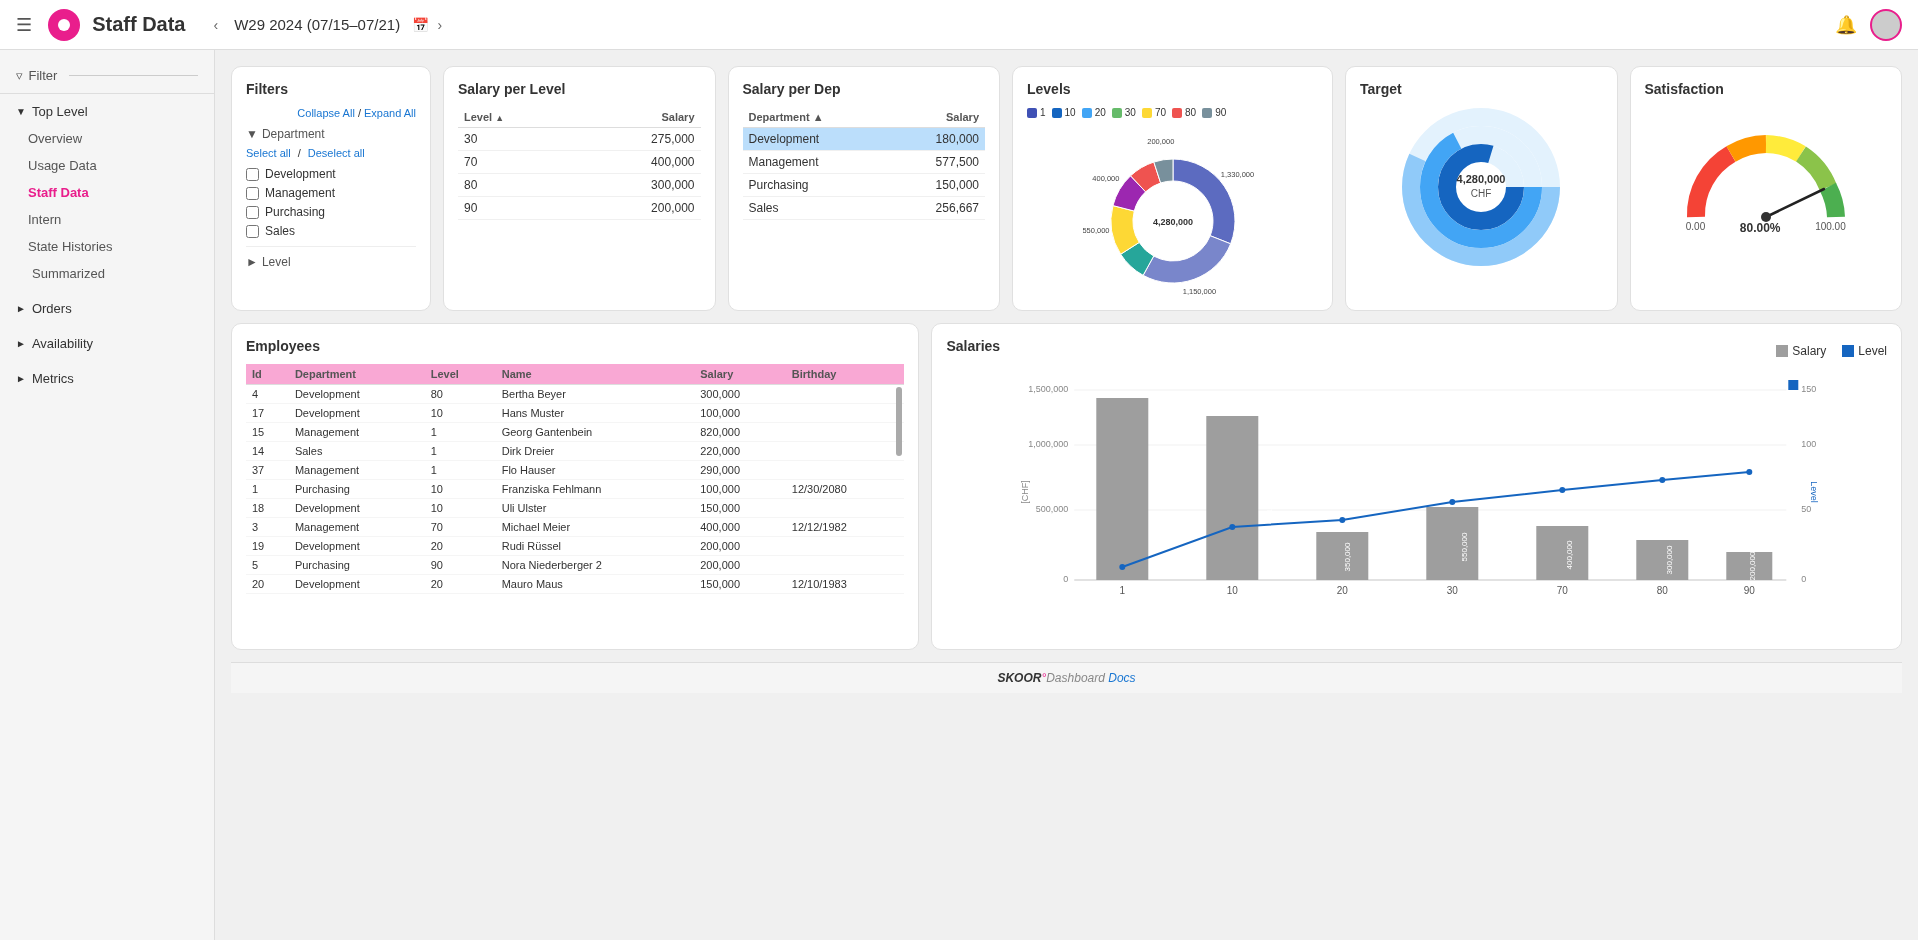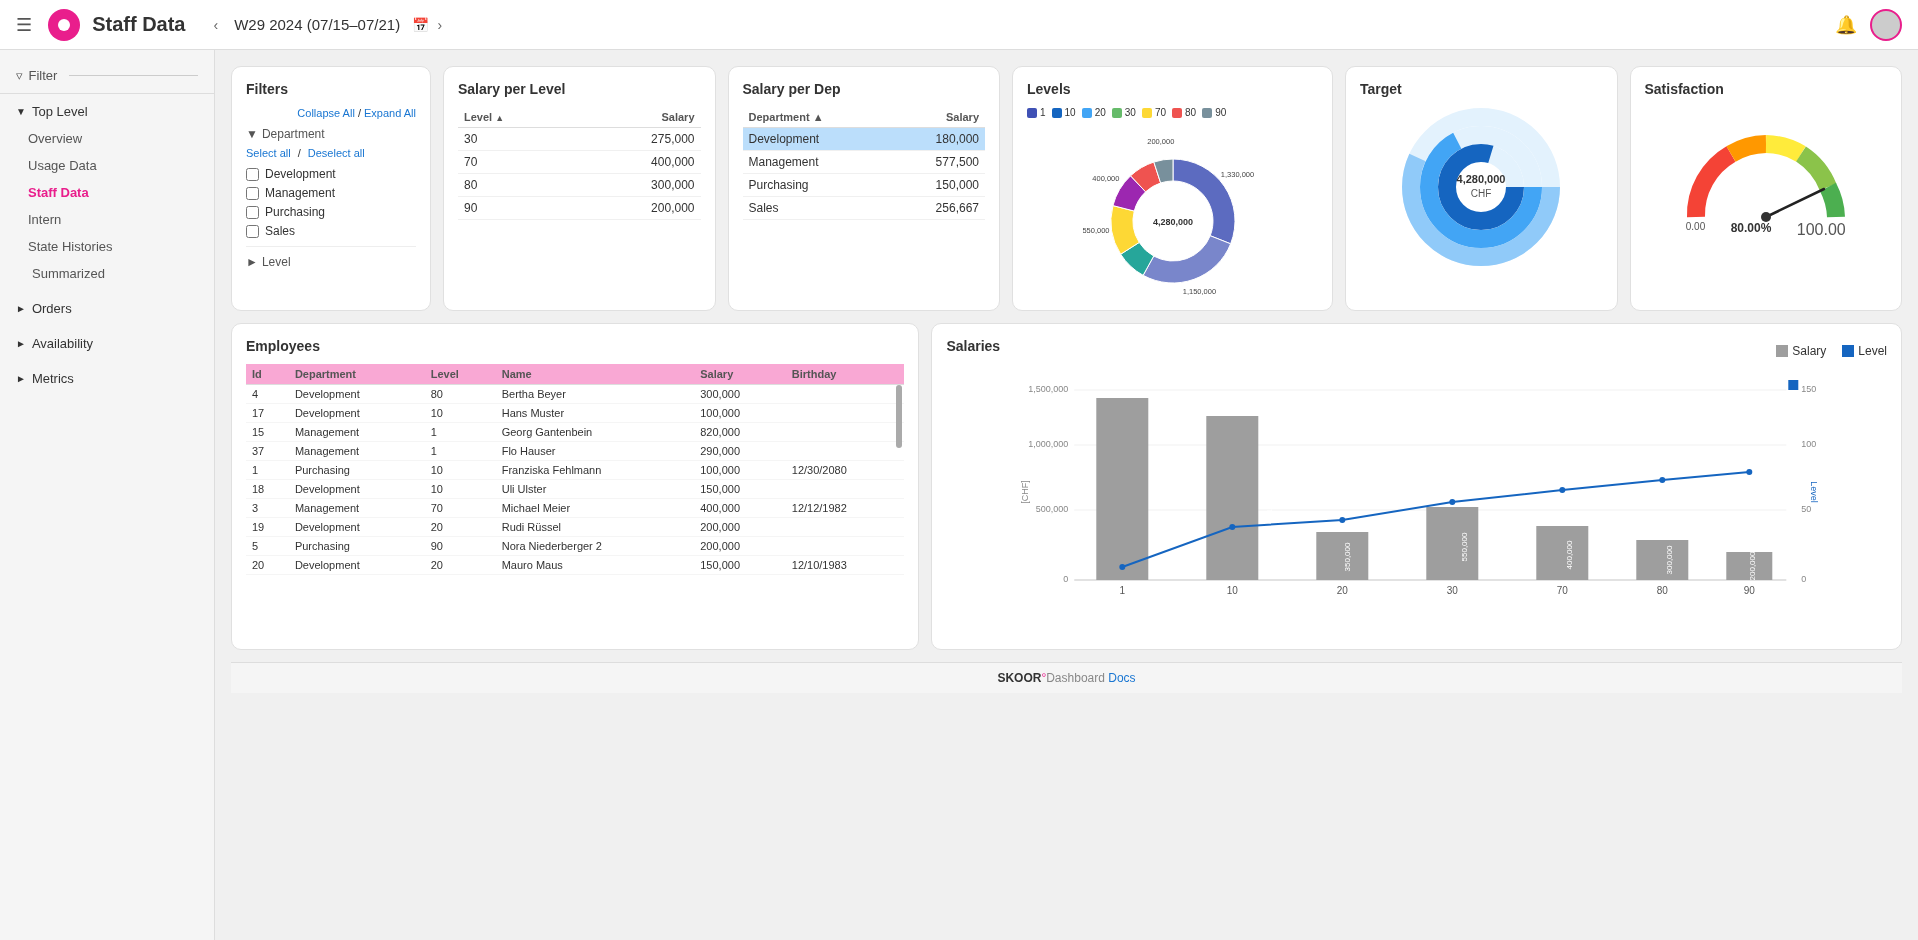--- a/index.html
+++ b/index.html
@@ -87,21 +87,21 @@
     .emp-table-wrapper { overflow-y: auto; max-height: 290px; margin-top: 8px; }
     .emp-table { width: 100%; border-collapse: collapse; font-size: 11px; }
     .emp-table th { padding: 4px 6px; border-bottom: 1px solid #ddd; font-size: 11px; color: #555; text-align: left; position: sticky; top: 0; background: #f9a8d4; }
     .emp-table td { padding: 3px 6px; border-bottom: 1px solid #f5f5f5; }
 
     
     .donut-svg { display: block; margin: 0 auto; }
     .gauge-container { display: flex; flex-direction: column; align-items: center; }
 
     
-    .footer { text-align: center; padding: 8px; font-size: 12px; color: #888; background: #f5f5f5; border-top: 1px solid #ddd; }
+    .footer { text-align: center; padding: 8px; font-size: 12px; color: #888; background: #f5f5f5; border-top: 1px solid #ddd; font-style: italic; }
     .footer-logo { font-weight: bold; color: #333; }
     .footer-dot { color: #e91e8c; }
 
     .scrollbar-area { position: relative; }
     .scroll-thumb { position: absolute; right: 2px; top: 10%; width: 6px; height: 30%; background: #aaa; border-radius: 3px; }
   </style>
 </head>
 <body>
 
 <div class="header">
@@ -345,21 +345,21 @@
             <path d="M 125 47 A 70 70 0 0 1 152 80" fill="none" stroke="#8bc34a" stroke-width="18"></path>
 
             <path d="M 152 80 A 70 70 0 0 1 160 110" fill="none" stroke="#4caf50" stroke-width="18"></path>
 
             <line x1="90" y1="110" x2="148" y2="82" stroke="#222" stroke-width="2.5" stroke-linecap="round"></line>
             <circle cx="90" cy="110" r="5" fill="#333"></circle>
           </svg>
           <div style="display:flex; justify-content:space-between; width:160px; margin-top:-16px;">
             <span style="font-size:10px; color:#555;">0.00</span>
             <span style="font-size:12px; font-weight:bold; color:#333;">80.00%</span>
-            <span style="font-size:16px; color:#555;">100.00</span>
+            <span style="font-size:10px; color:#555;">100.00</span>
           </div>
         </div>
       </div>
     </div>
 
     <div class="bottom-row">
 
       <div class="card" style="flex:1.4; overflow:hidden;">
         <div class="card-title">Employees</div>
         <div class="emp-table-wrapper scrollbar-area">
@@ -390,20 +390,28 @@
     <td>Hans Muster</td>
     <td>100,000</td>
     <td></td>
   </tr>
                 <tr>
     <td>15</td>
     <td>Management</td>
     <td>1</td>
     <td>Georg Gantenbein</td>
     <td>820,000</td>
+    <td></td>
+  </tr>
+                <tr>
+    <td>14</td>
+    <td>Sales</td>
+    <td>1</td>
+    <td>Dirk Dreier</td>
+    <td>220,000</td>
     <td></td>
   </tr>
                 <tr>
     <td>37</td>
     <td>Management</td>
     <td>1</td>
     <td>Flo Hauser</td>
     <td>290,000</td>
     <td></td>
   </tr>

